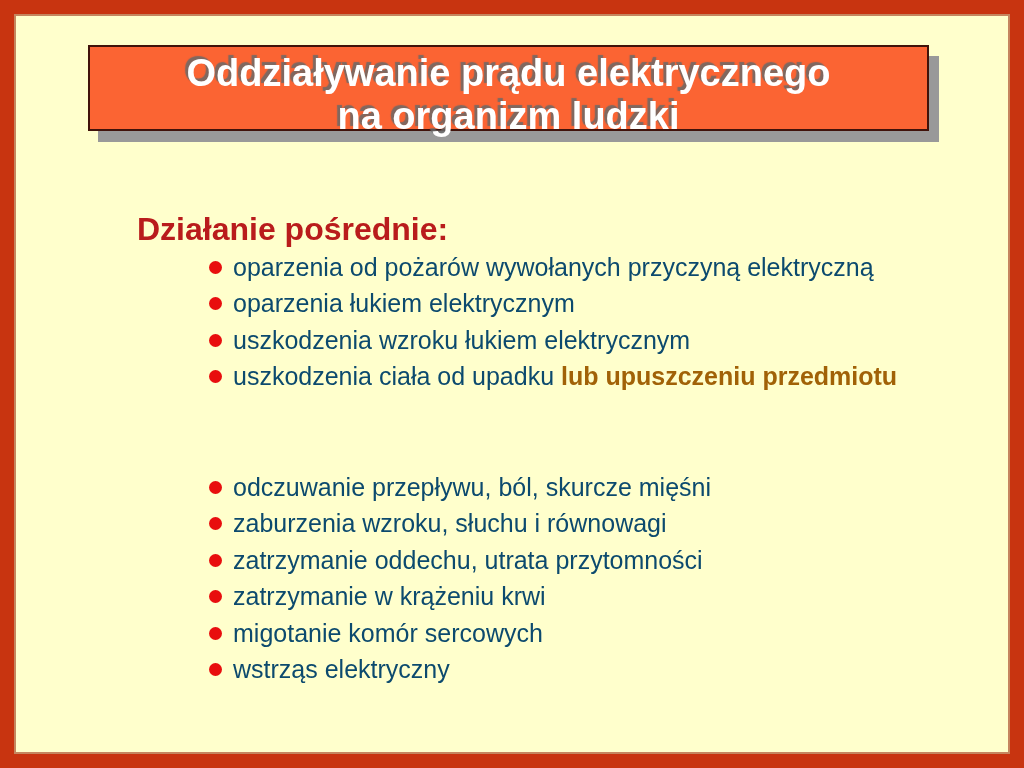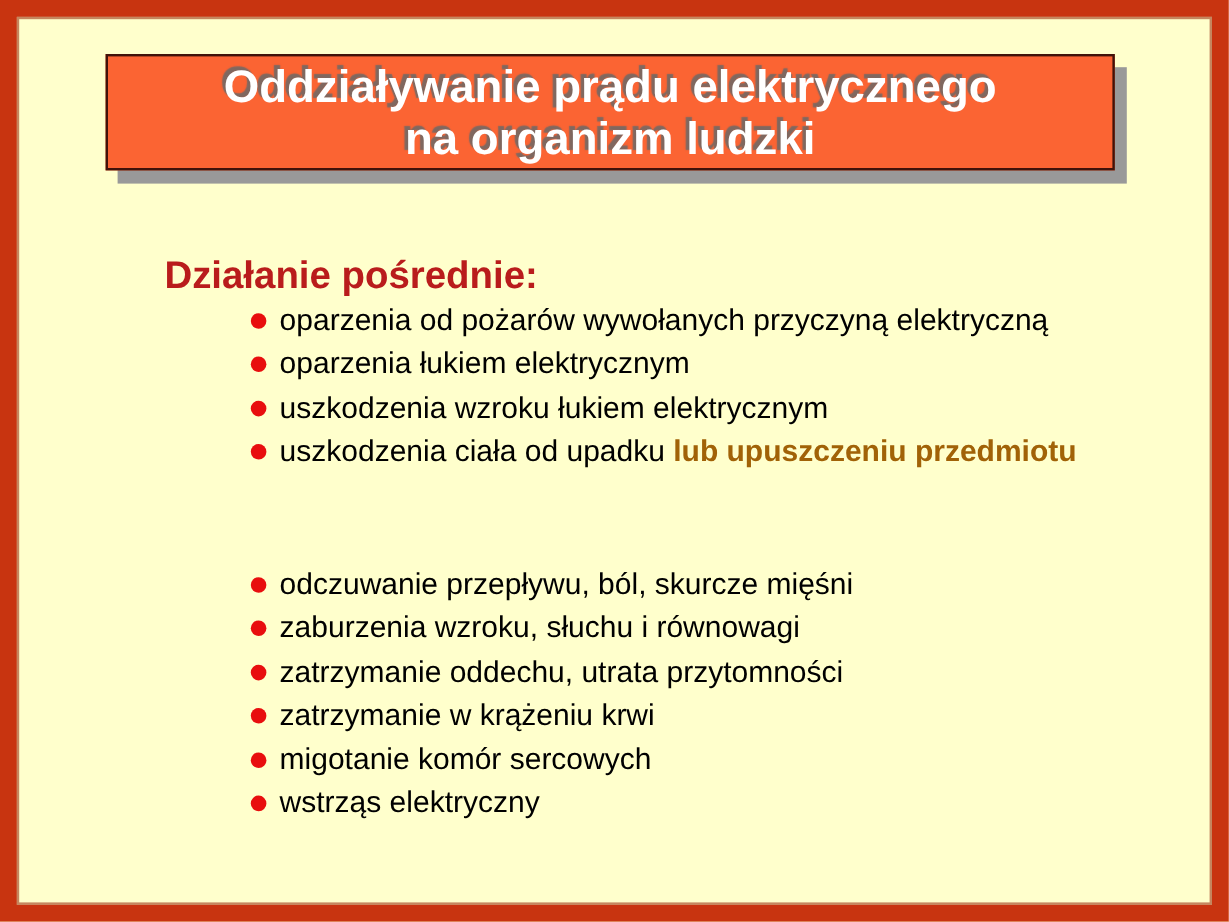--- a/index.html
+++ b/index.html
@@ -25,21 +25,21 @@
     content: "";
     position: absolute;
     inset: 0;
     border: 2px solid rgba(150, 35, 5, 0.55);
   }
   .title-box {
     position: absolute;
     left: 88px;
     top: 45px;
     width: 841px;
-    height: 97px;
+    height: 86px;
     background: #FB6433;
     border: 2px solid #40120A;
     box-shadow: 10px 11px 0 #999999;
     text-align: center;
     padding-top: 5px;
     z-index: 5;
   }
   .title-line {
     color: #FFFFFF;
     font-weight: bold;
@@ -75,21 +75,21 @@
   .dot {
     width: 13px;
     height: 13px;
     border-radius: 50%;
     background: #E80E0E;
     margin-right: 11px;
     flex-shrink: 0;
   }
   .item-text {
     font-size: 25px;
-    color: #000000;
+    color: #0c4a6e;
   }
   .item-text-bold {
     font-size: 25px;
     color: #a16207;
     font-weight: bold;
   }
 </style>
 </head>
 <body>
 

